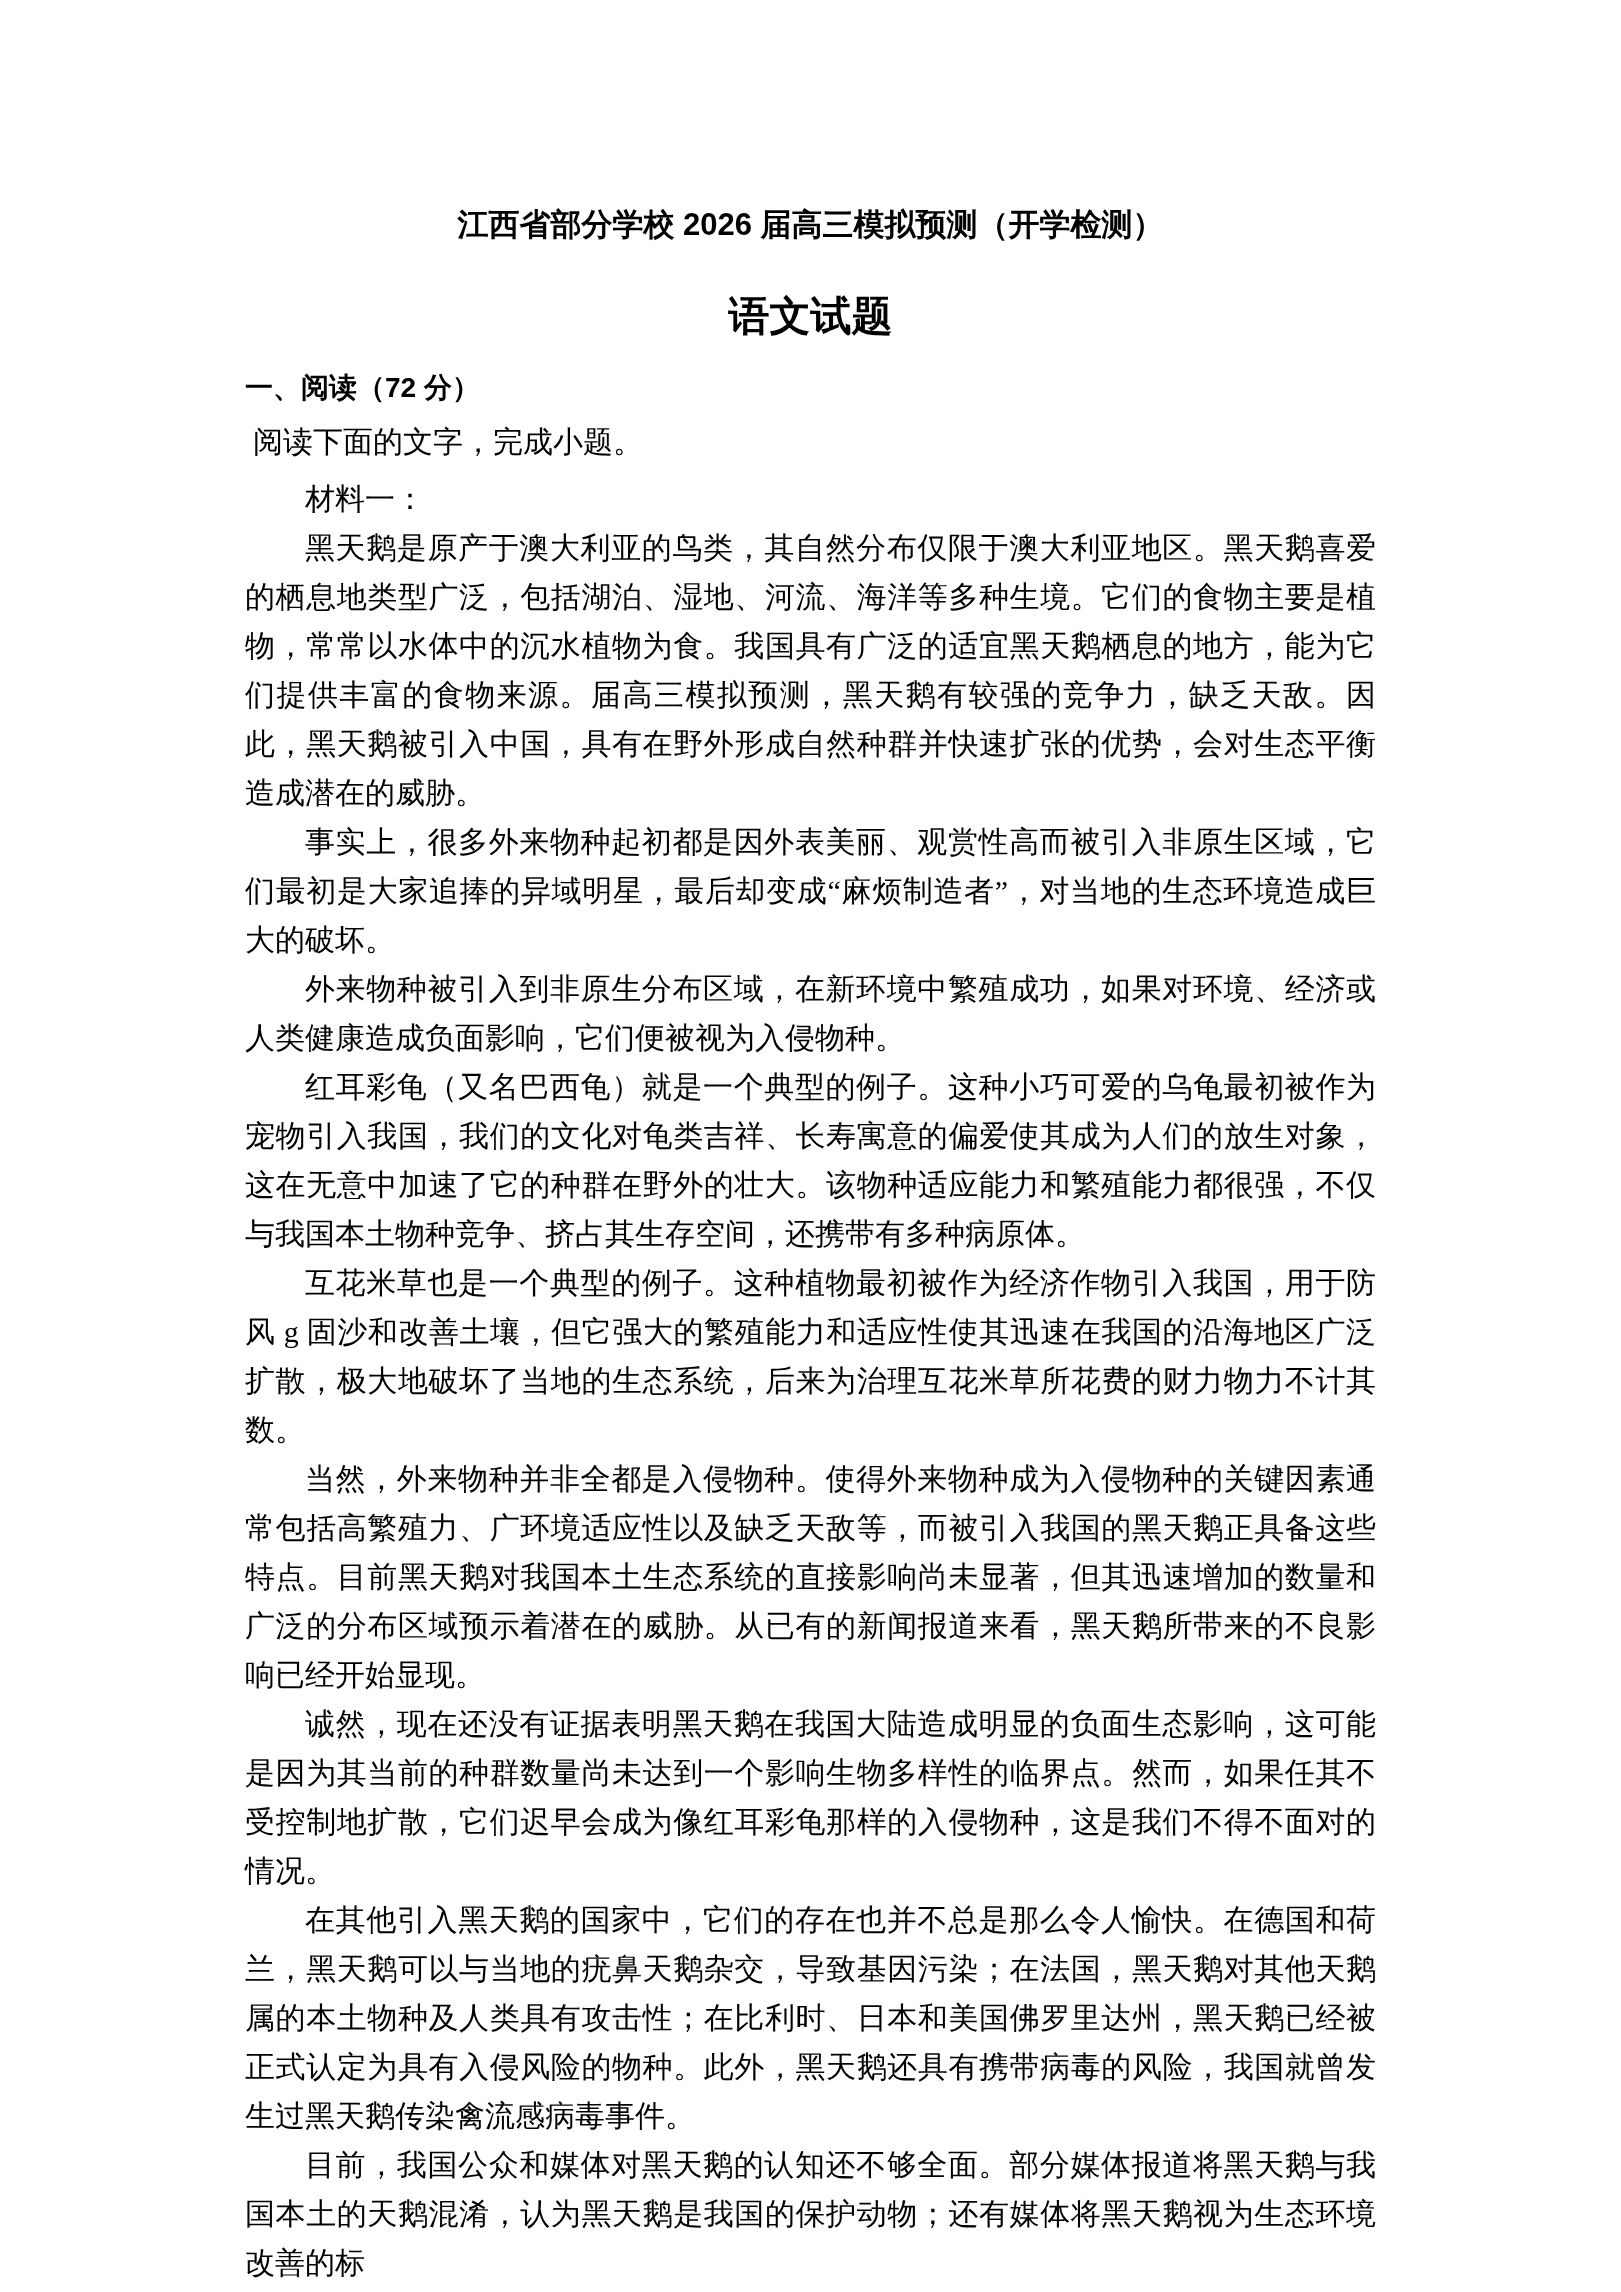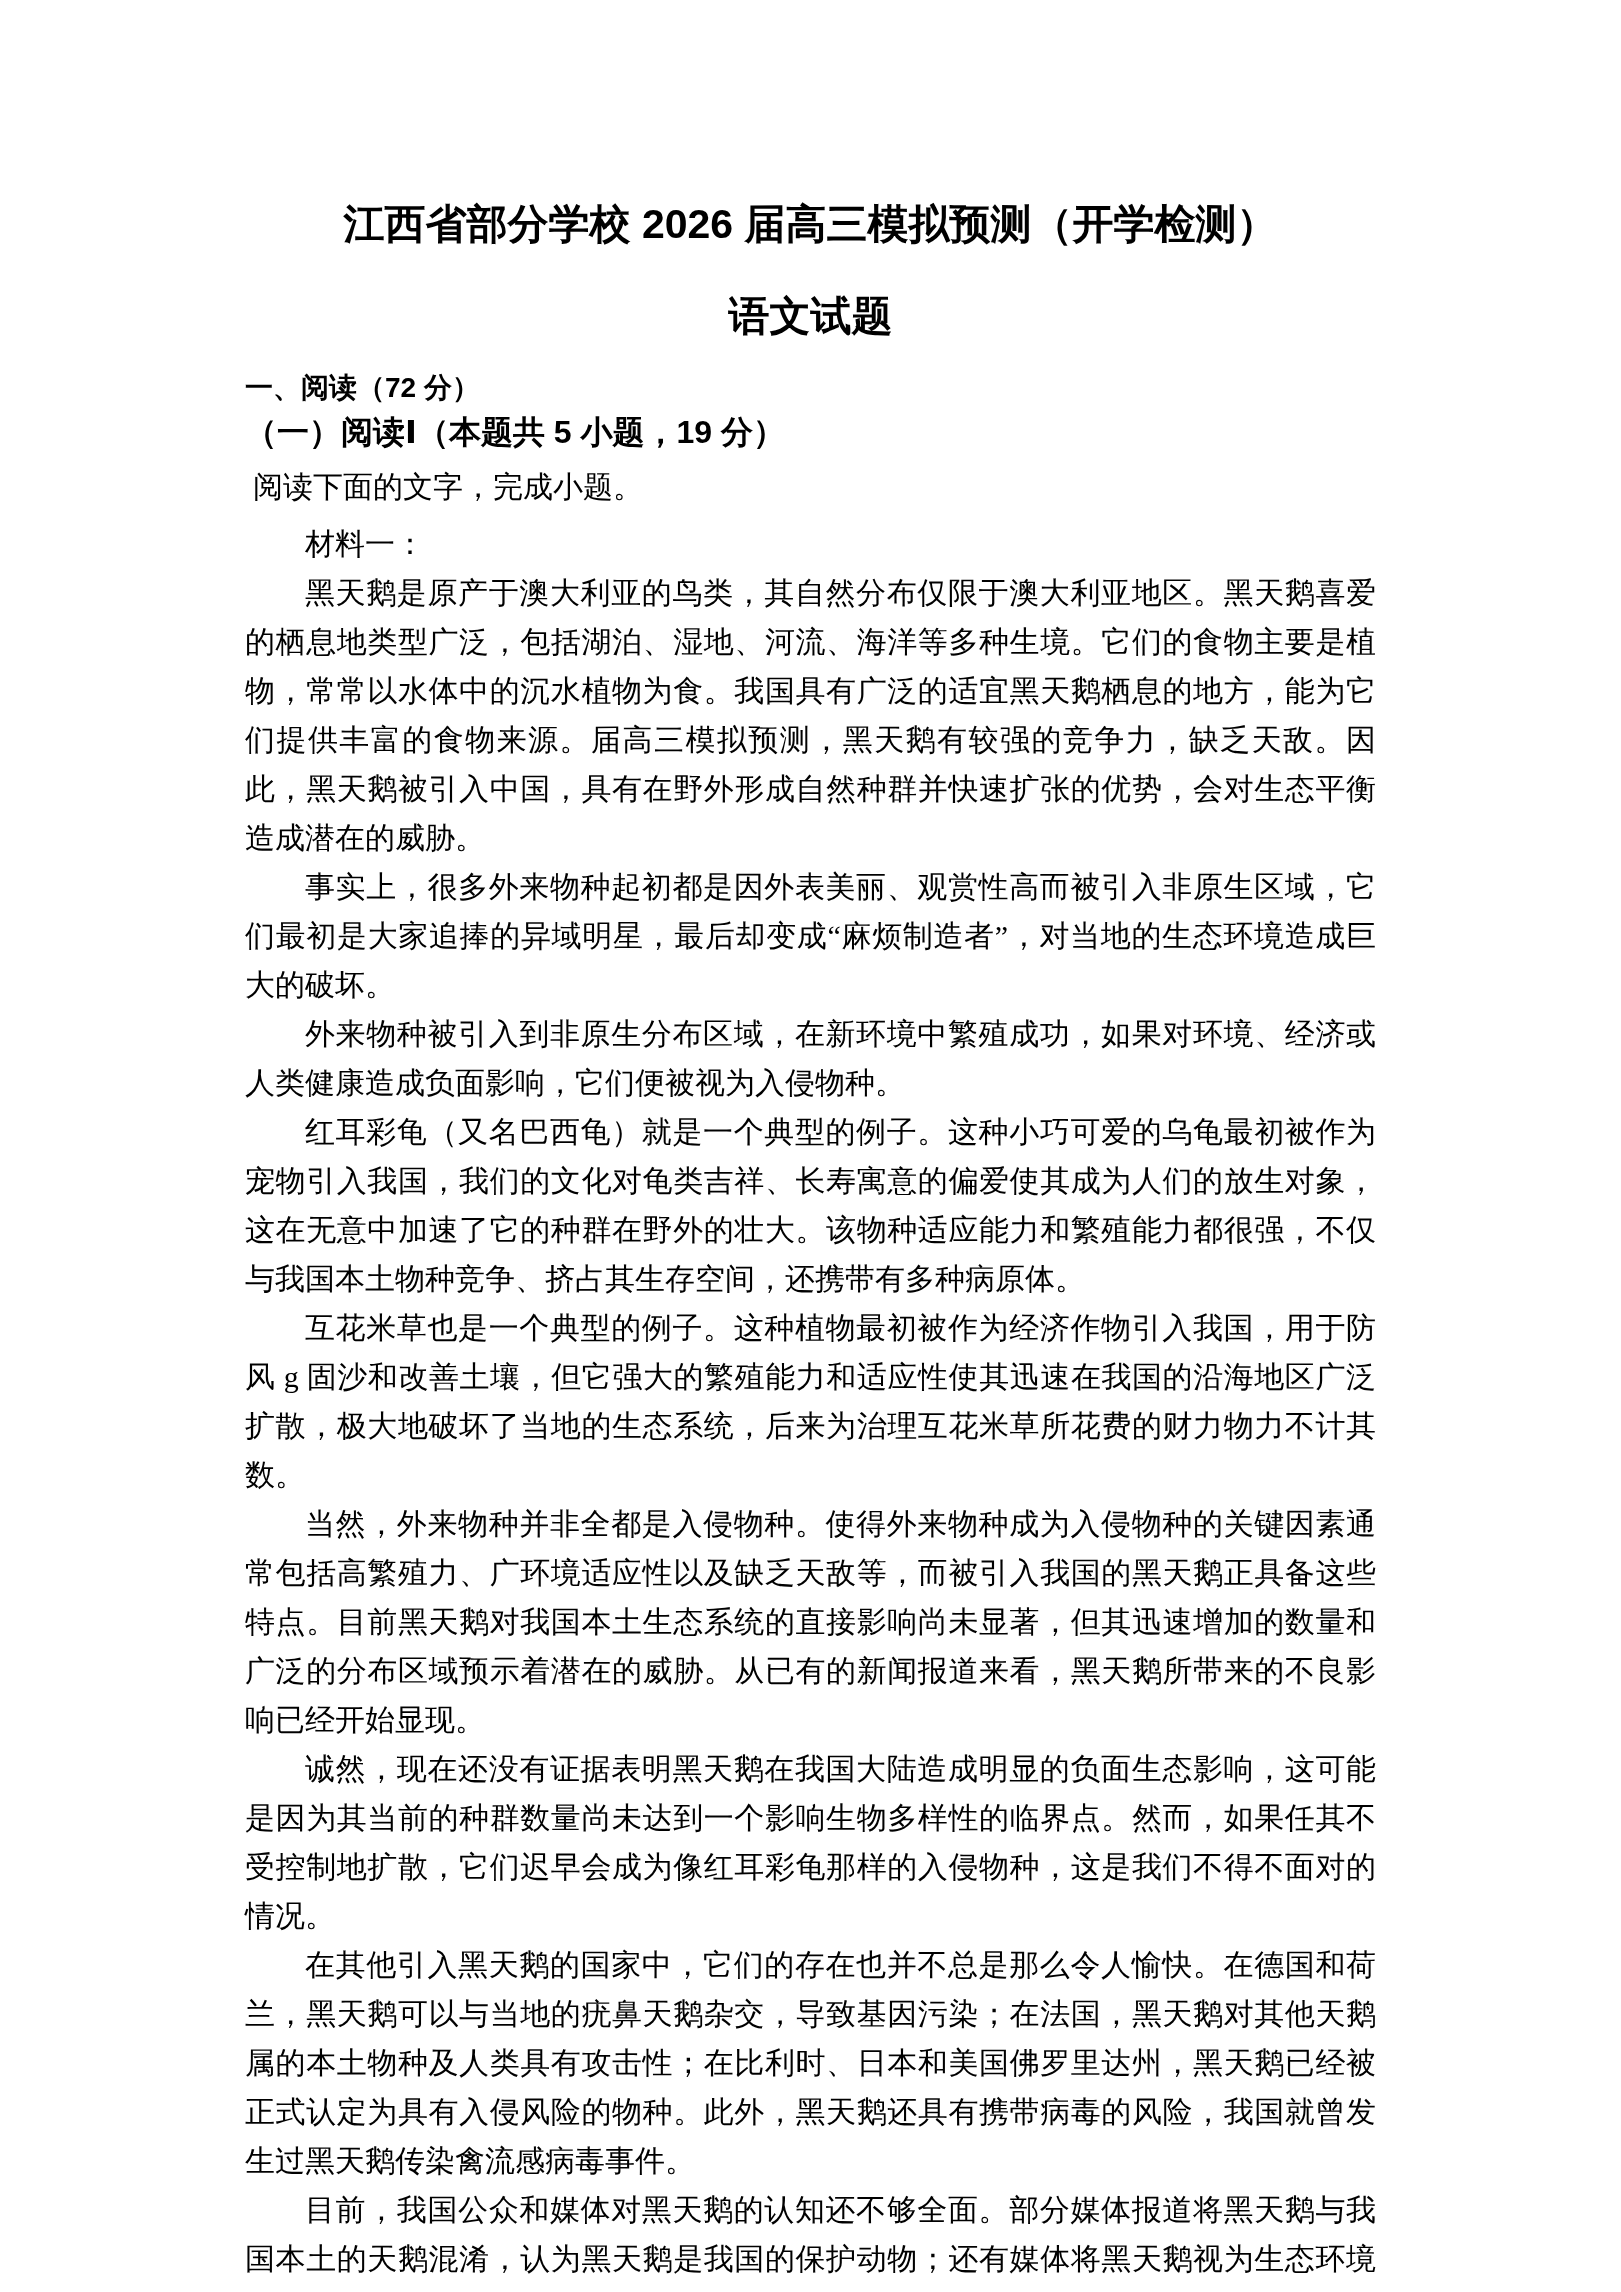--- a/index.html
+++ b/index.html
@@ -13,21 +13,21 @@
     height: 2293px;
     background: #ffffff;
     color: #000000;
     box-sizing: border-box;
     padding: 199px 245px 0 245px;
     overflow: hidden;
     font-family: "Liberation Serif", "DejaVu Serif", serif;
   }
   .doc-title {
     font-family: "Liberation Sans", "DejaVu Sans", sans-serif;
-    font-size: 41px;
+    font-size: 31px;
     font-weight: bold;
     line-height: 51px;
     text-align: center;
     margin: 0 0 41px 0;
   }
   .doc-subtitle {
     font-family: "Liberation Sans", "DejaVu Sans", sans-serif;
     font-size: 41px;
     font-weight: bold;
     line-height: 51px;
@@ -62,21 +62,20 @@
     text-justify: inter-ideograph;
   }
 </style>
 </head>
 <body>
 
 <div class="page">
   <h1 class="doc-title">江西省部分学校 2026 届高三模拟预测（开学检测）</h1>
   <h2 class="doc-subtitle">语文试题</h2>
   <h3 class="sec-heading">一、阅读（72 分）</h3>
-  <h4 class="subsec-heading">（一）阅读Ⅰ（本题共 5 小题，19 分）</h4>
   <p class="intro">阅读下面的文字，完成小题。</p>
   <p class="para">材料一：</p>
   <p class="para">黑天鹅是原产于澳大利亚的鸟类，其自然分布仅限于澳大利亚地区。黑天鹅喜爱的栖息地类型广泛，包括湖泊、湿地、河流、海洋等多种生境。它们的食物主要是植物，常常以水体中的沉水植物为食。我国具有广泛的适宜黑天鹅栖息的地方，能为它们提供丰富的食物来源。届高三模拟预测，黑天鹅有较强的竞争力，缺乏天敌。因此，黑天鹅被引入中国，具有在野外形成自然种群并快速扩张的优势，会对生态平衡造成潜在的威胁。</p>
   <p class="para">事实上，很多外来物种起初都是因外表美丽、观赏性高而被引入非原生区域，它们最初是大家追捧的异域明星，最后却变成“麻烦制造者”，对当地的生态环境造成巨大的破坏。</p>
   <p class="para">外来物种被引入到非原生分布区域，在新环境中繁殖成功，如果对环境、经济或人类健康造成负面影响，它们便被视为入侵物种。</p>
   <p class="para">红耳彩龟（又名巴西龟）就是一个典型的例子。这种小巧可爱的乌龟最初被作为宠物引入我国，我们的文化对龟类吉祥、长寿寓意的偏爱使其成为人们的放生对象，这在无意中加速了它的种群在野外的壮大。该物种适应能力和繁殖能力都很强，不仅与我国本土物种竞争、挤占其生存空间，还携带有多种病原体。</p>
   <p class="para">互花米草也是一个典型的例子。这种植物最初被作为经济作物引入我国，用于防风 g 固沙和改善土壤，但它强大的繁殖能力和适应性使其迅速在我国的沿海地区广泛扩散，极大地破坏了当地的生态系统，后来为治理互花米草所花费的财力物力不计其数。</p>
   <p class="para">当然，外来物种并非全都是入侵物种。使得外来物种成为入侵物种的关键因素通常包括高繁殖力、广环境适应性以及缺乏天敌等，而被引入我国的黑天鹅正具备这些特点。目前黑天鹅对我国本土生态系统的直接影响尚未显著，但其迅速增加的数量和广泛的分布区域预示着潜在的威胁。从已有的新闻报道来看，黑天鹅所带来的不良影响已经开始显现。</p>
   <p class="para">诚然，现在还没有证据表明黑天鹅在我国大陆造成明显的负面生态影响，这可能是因为其当前的种群数量尚未达到一个影响生物多样性的临界点。然而，如果任其不受控制地扩散，它们迟早会成为像红耳彩龟那样的入侵物种，这是我们不得不面对的情况。</p>
   <p class="para">在其他引入黑天鹅的国家中，它们的存在也并不总是那么令人愉快。在德国和荷兰，黑天鹅可以与当地的疣鼻天鹅杂交，导致基因污染；在法国，黑天鹅对其他天鹅属的本土物种及人类具有攻击性；在比利时、日本和美国佛罗里达州，黑天鹅已经被正式认定为具有入侵风险的物种。此外，黑天鹅还具有携带病毒的风险，我国就曾发生过黑天鹅传染禽流感病毒事件。</p>

